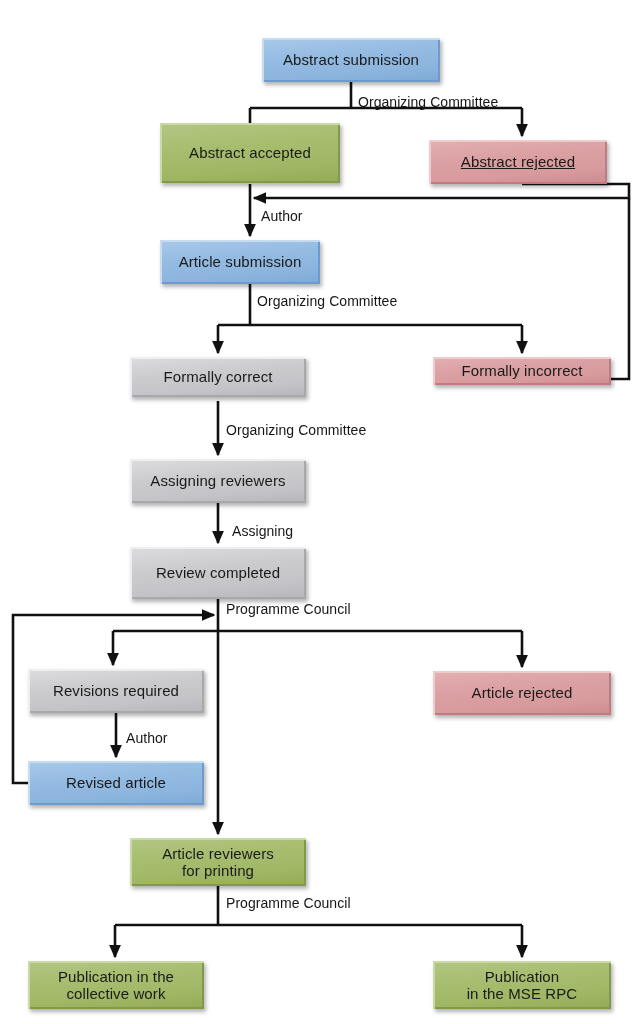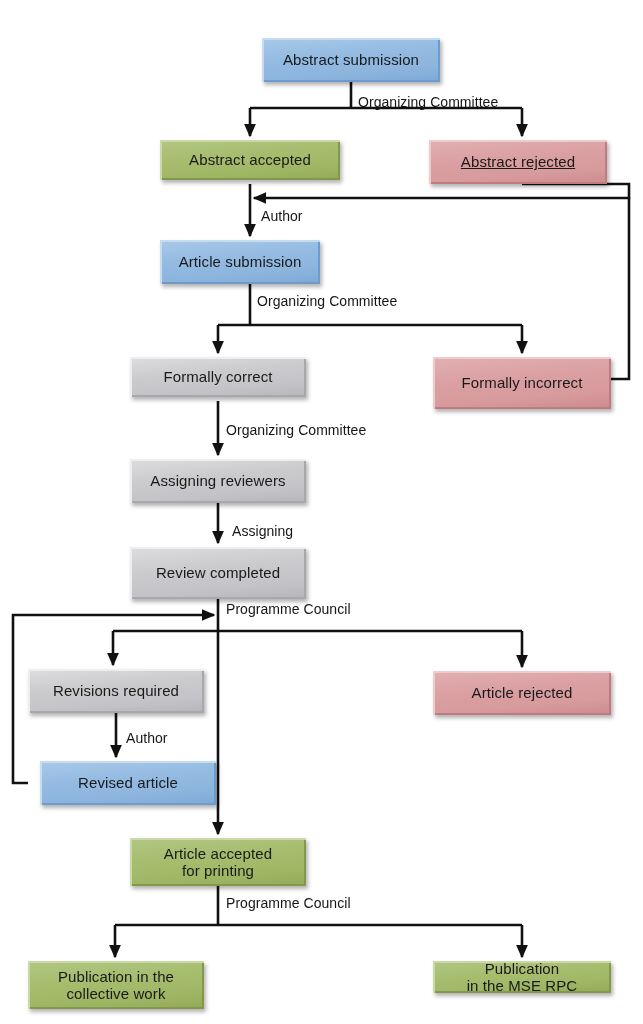--- a/index.html
+++ b/index.html
@@ -134,35 +134,35 @@
 
       <path d="M 218 886 L 218 925"></path>
       <path d="M 115 925 L 522 925"></path>
       <path marker-end="url(#ah)" d="M 115 925 L 115 957"></path>
       <path marker-end="url(#ah)" d="M 522 925 L 522 957"></path>
     </g>
   </svg>
 
   <div id="nodes-layer">
       <div class="node blue" style="left: 262px; top: 38px; width: 178px; height: 44px;">Abstract submission</div>
-      <div class="node green" style="left: 160px; top: 140px; width: 180px; height: 40px;">Abstract accepted</div>
+      <div class="node green" style="left: 160px; top: 123px; width: 180px; height: 60px;">Abstract accepted</div>
       <div class="node red" style="left: 429px; top: 140px; width: 178px; height: 44px; text-decoration: underline;">Abstract rejected</div>
       <div class="node blue" style="left: 160px; top: 240px; width: 160px; height: 44px;">Article submission</div>
       <div class="node gray" style="left: 130px; top: 357px; width: 176px; height: 40px;">Formally correct</div>
-      <div class="node red" style="left: 433px; top: 357px; width: 178px; height: 52px;">Formally incorrect</div>
+      <div class="node red" style="left: 433px; top: 357px; width: 178px; height: 28px;">Formally incorrect</div>
       <div class="node gray" style="left: 130px; top: 459px; width: 176px; height: 44px;">Assigning reviewers</div>
       <div class="node gray" style="left: 130px; top: 547px; width: 176px; height: 52px;">Review completed</div>
       <div class="node gray" style="left: 28px; top: 669px; width: 176px; height: 44px;">Revisions required</div>
       <div class="node red" style="left: 433px; top: 671px; width: 178px; height: 44px;">Article rejected</div>
-      <div class="node blue" style="left: 28px; top: 761px; width: 176px; height: 44px; margin-left: 12px;">Revised article</div>
-      <div class="node green" style="left: 130px; top: 838px; width: 176px; height: 48px;">Article accepted
+      <div class="node blue" style="left: 28px; top: 761px; width: 176px; height: 44px;">Revised article</div>
+      <div class="node green" style="left: 130px; top: 838px; width: 176px; height: 48px;">Article reviewers
 for printing</div>
       <div class="node green" style="left: 28px; top: 961px; width: 176px; height: 48px;">Publication in the
 collective work</div>
-      <div class="node green" style="left: 433px; top: 961px; width: 178px; height: 32px;">Publication
+      <div class="node green" style="left: 433px; top: 961px; width: 178px; height: 48px;">Publication
 in the MSE RPC</div>
     </div>
   <div id="labels-layer">
       <div class="edge-label" style="left: 358px; top: 94px;">Organizing Committee</div>
       <div class="edge-label" style="left: 261px; top: 208px;">Author</div>
       <div class="edge-label" style="left: 257px; top: 293px;">Organizing Committee</div>
       <div class="edge-label" style="left: 226px; top: 422px;">Organizing Committee</div>
       <div class="edge-label" style="left: 232px; top: 523px;">Assigning</div>
       <div class="edge-label" style="left: 226px; top: 601px;">Programme Council</div>
       <div class="edge-label" style="left: 126px; top: 730px;">Author</div>

